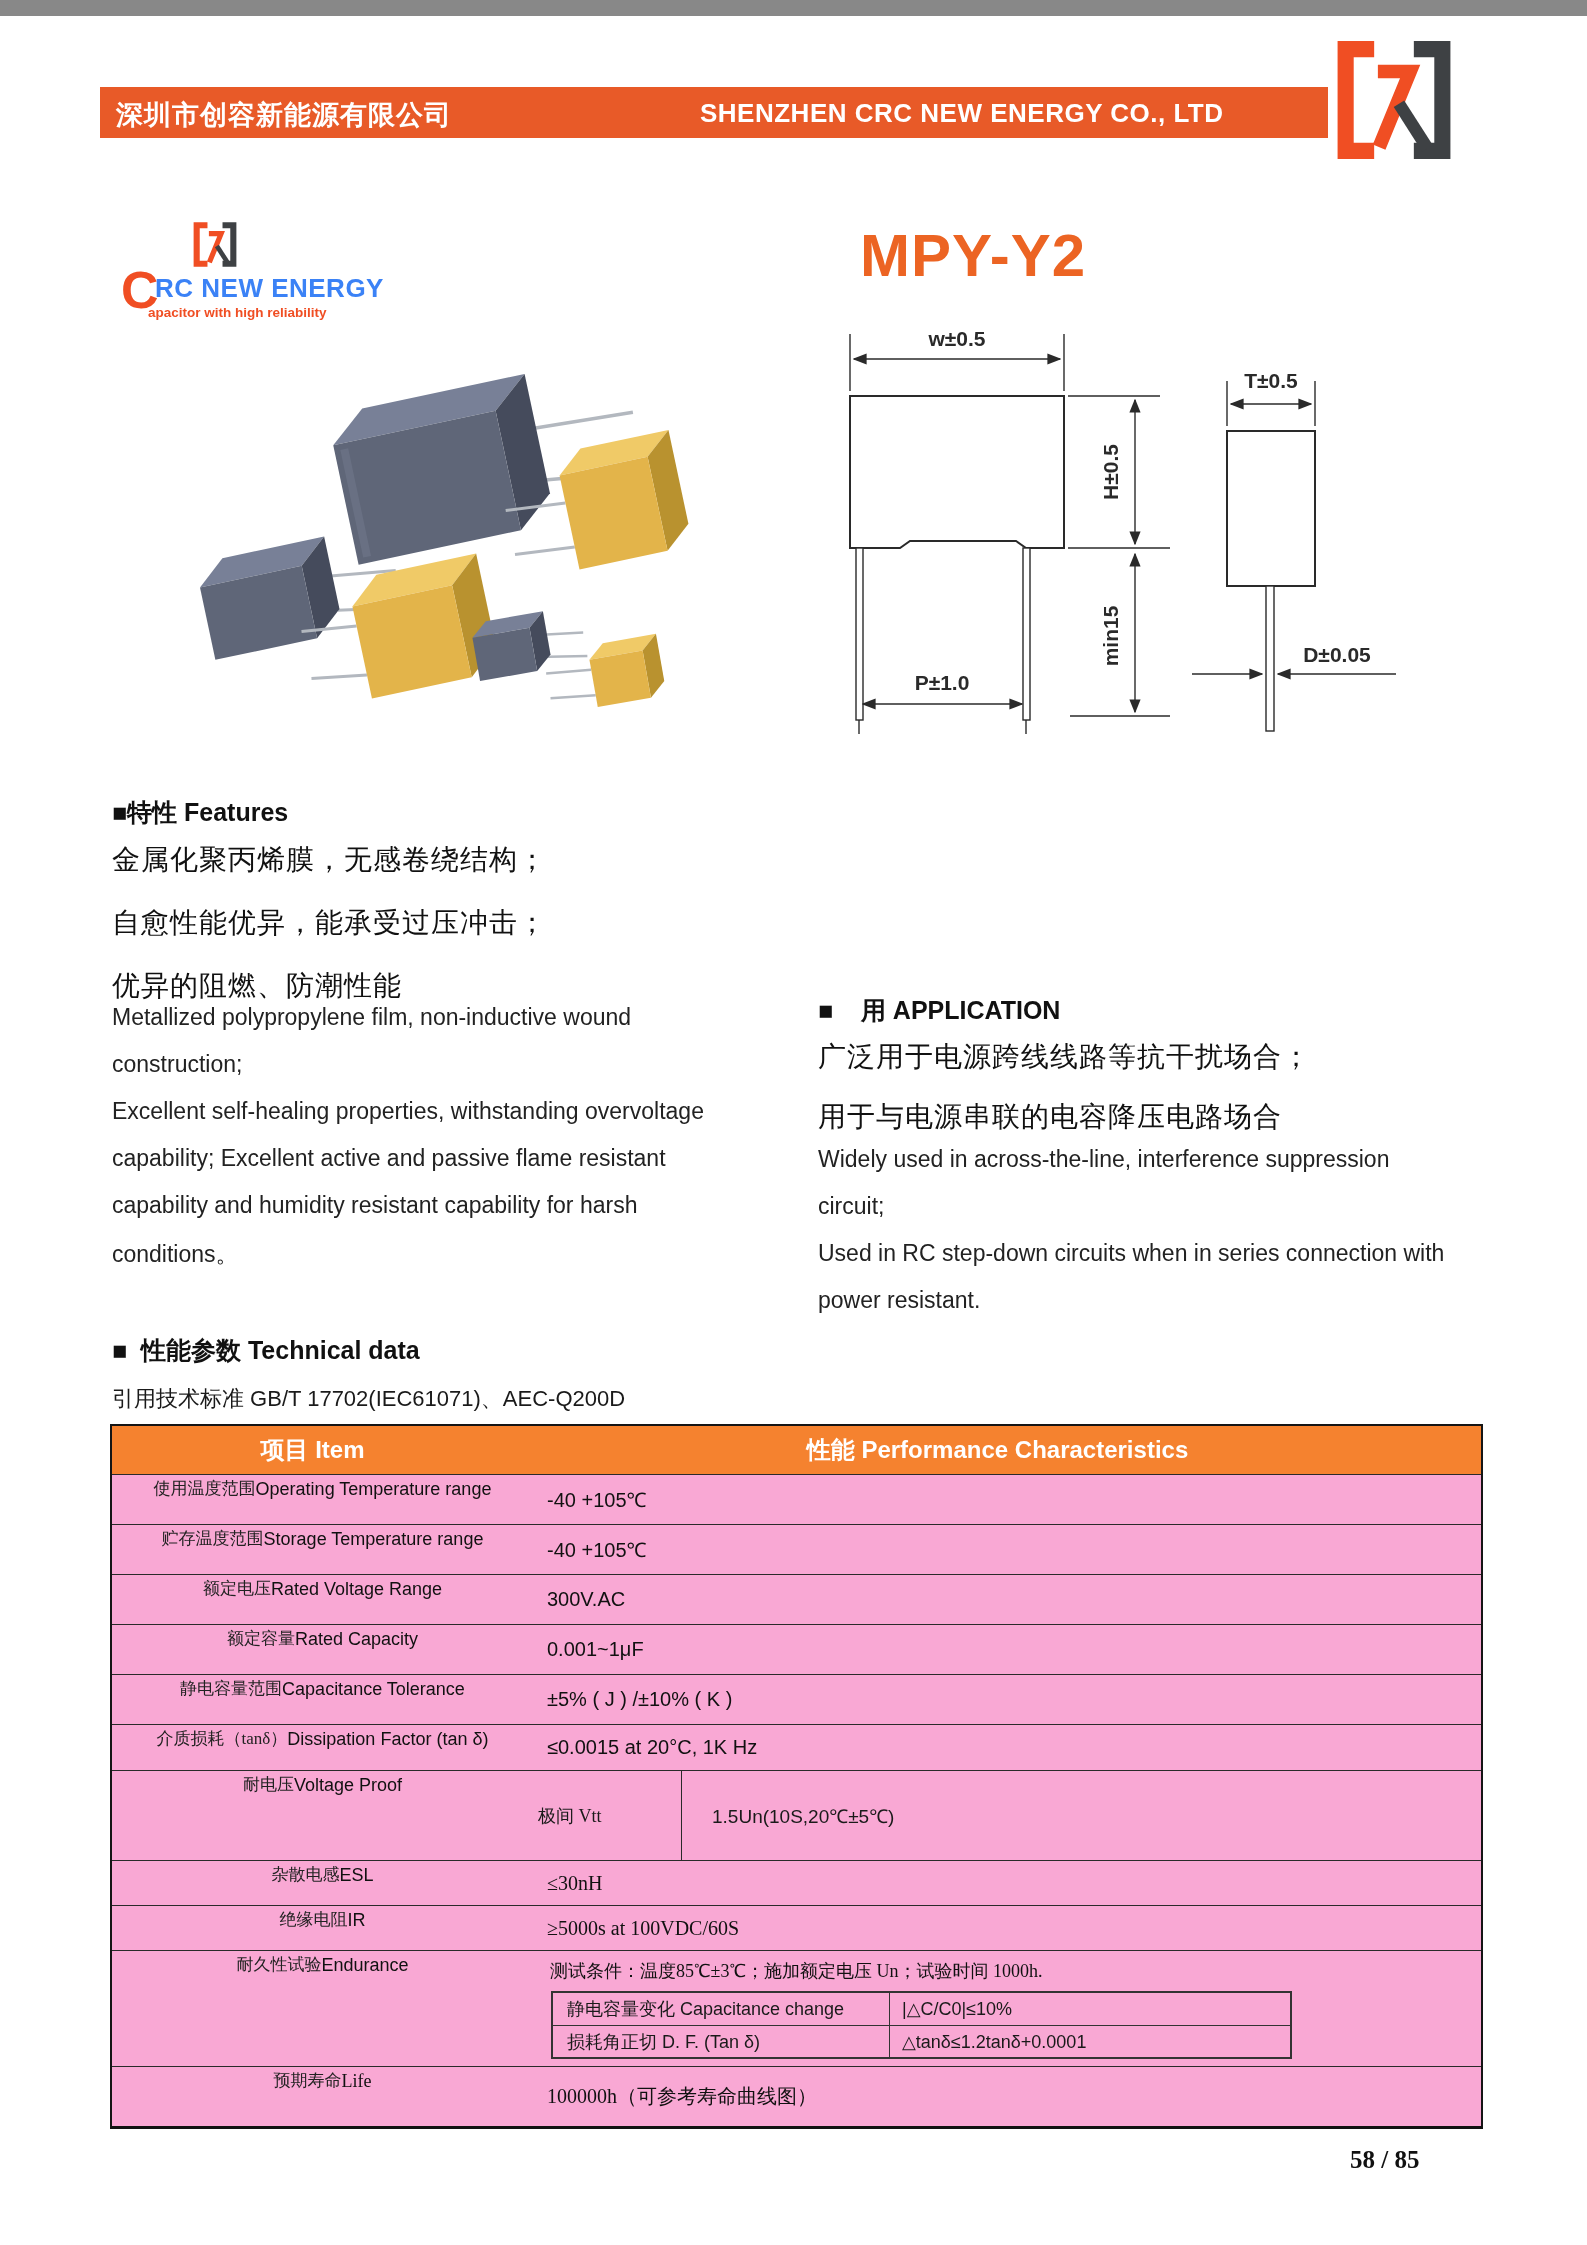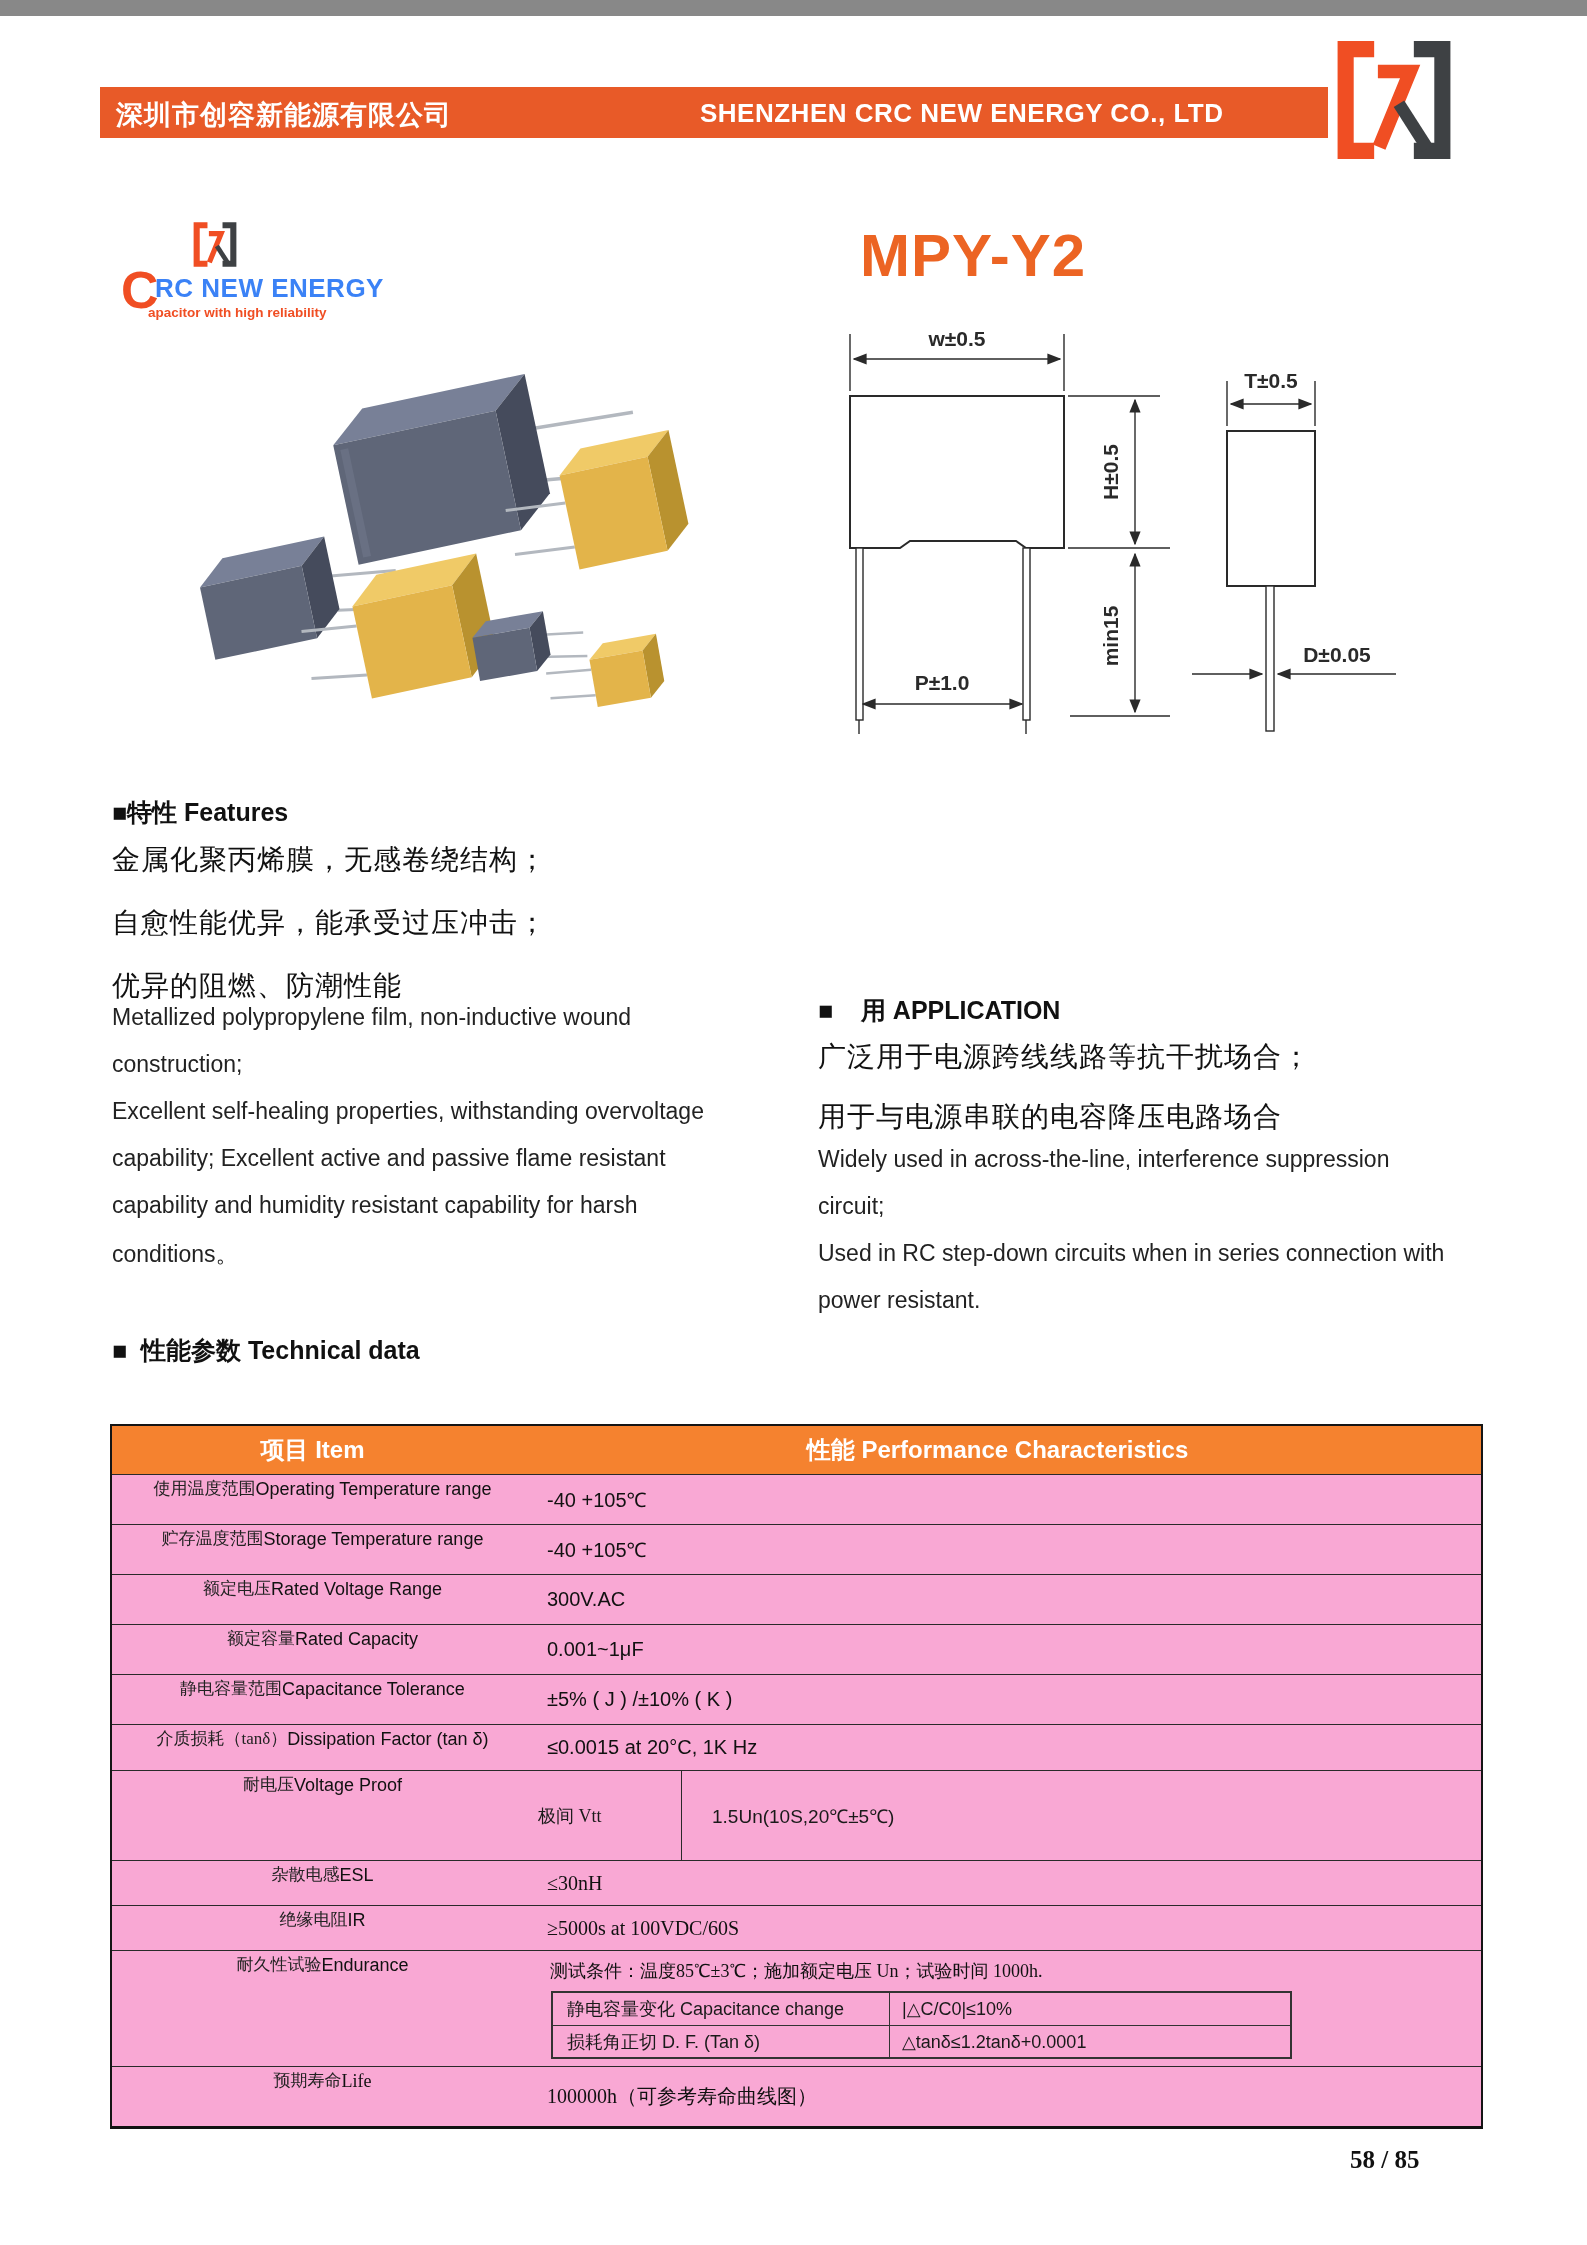--- a/index.html
+++ b/index.html
@@ -201,20 +201,21 @@
 
   <div class="abs h-sec" style="left:818px;top:978px;white-space:pre;">■    用 APPLICATION</div>
   <div class="abs cnline" style="left:818px;top:1022px;">广泛用于电源跨线线路等抗干扰场合；</div>
   <div class="abs cnline" style="left:818px;top:1082px;">用于与电源串联的电容降压电路场合</div>
   <div class="abs enline" style="left:818px;top:1130px;">Widely used in across-the-line, interference suppression</div>
   <div class="abs enline" style="left:818px;top:1177px;">circuit;</div>
   <div class="abs enline" style="left:818px;top:1224px;">Used in RC step-down circuits when in series connection with</div>
   <div class="abs enline" style="left:818px;top:1271px;">power resistant.</div>
 
   <div class="abs h-sec" style="left:112px;top:1318px;white-space:pre;">■  性能参数 Technical data</div>
+  <div class="abs" style="left:112px;top:1368px;font-size:22px;">引用技术标准 GB/T 17702(IEC61071)、AEC-Q200D</div>
 
   <div class="abs ttable">
     <div class="thead">
       <div class="c1">项目  Item</div>
       <div class="c2">性能  Performance Characteristics</div>
     </div>
 
     <div class="trow" style="height:50px">
       <div class="cell-label">
         <div class="cn">使用温度范围</div>

